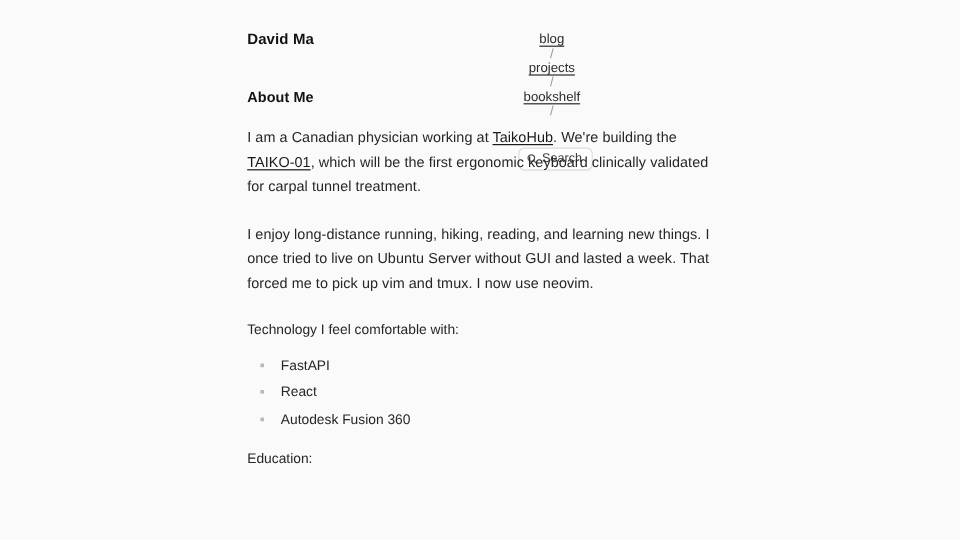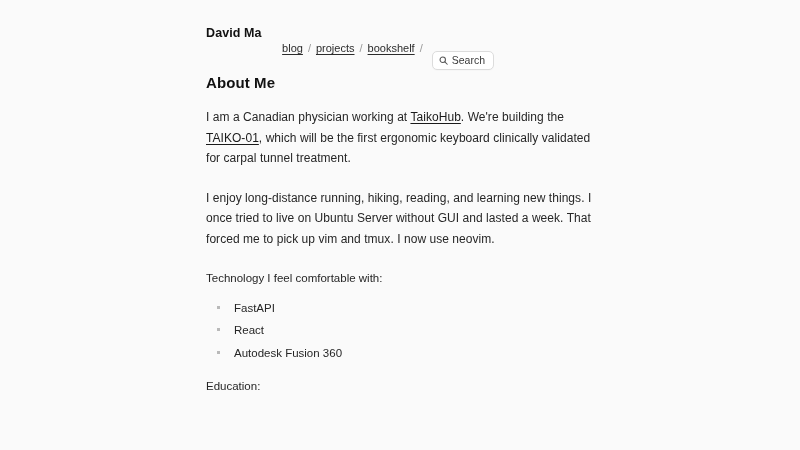--- a/index.html
+++ b/index.html
@@ -40,20 +40,21 @@
   }
   .nav {
     position: absolute;
     right: 206px;
     top: 15px;
     display: flex;
     align-items: center;
     gap: 0px;
     font-size: 11px;
     color: #333;
+    flex-direction: column;
   }
   .nav a {
     color: #2b2b2b;
     text-decoration: underline;
     text-underline-offset: 2px;
     text-decoration-thickness: 1px;
     padding: 0 2px;
   }
   .nav .sep {
     color: #9a9a9a;
@@ -79,21 +80,21 @@
   .search-btn svg { display: block; }
 
   
   .content {
     position: absolute;
     left: 206px;
     top: 74px;
     width: 400px;
   }
   h1.section-title {
-    font-size: 15px;
+    font-size: 12px;
     font-weight: bold;
     margin: 0 0 16px 0;
     color: #111;
     letter-spacing: 0.1px;
   }
   p.para {
     font-size: 12px;
     line-height: 20.5px;
     margin: 12px 0 19px 0;
     color: #262626;

